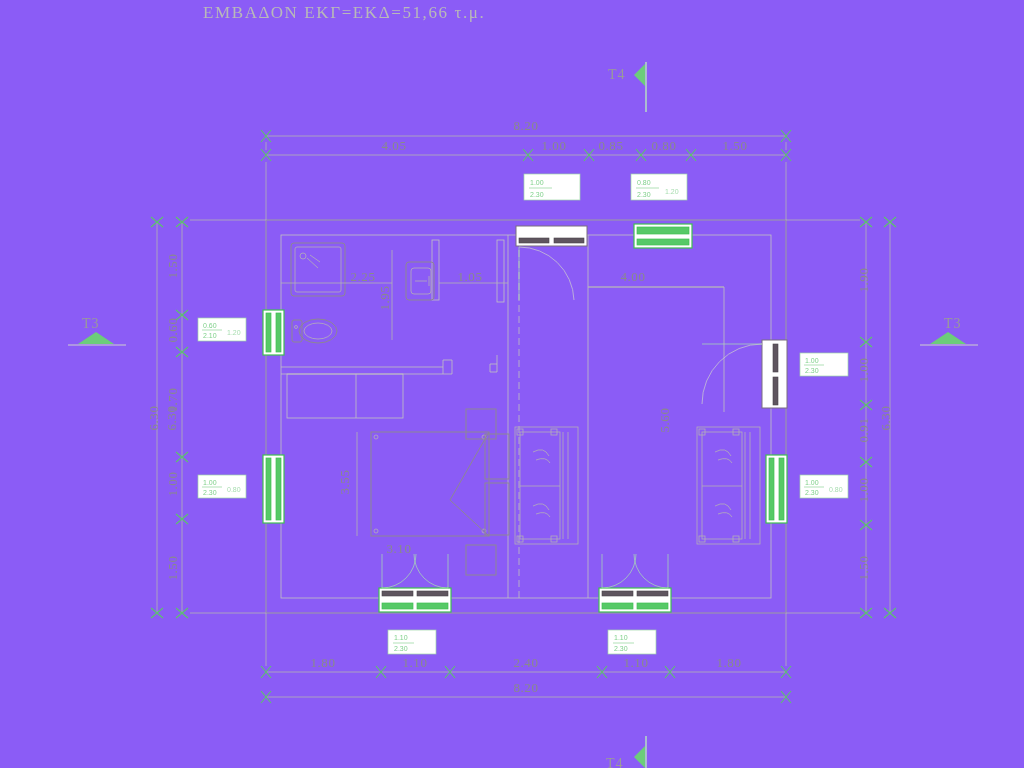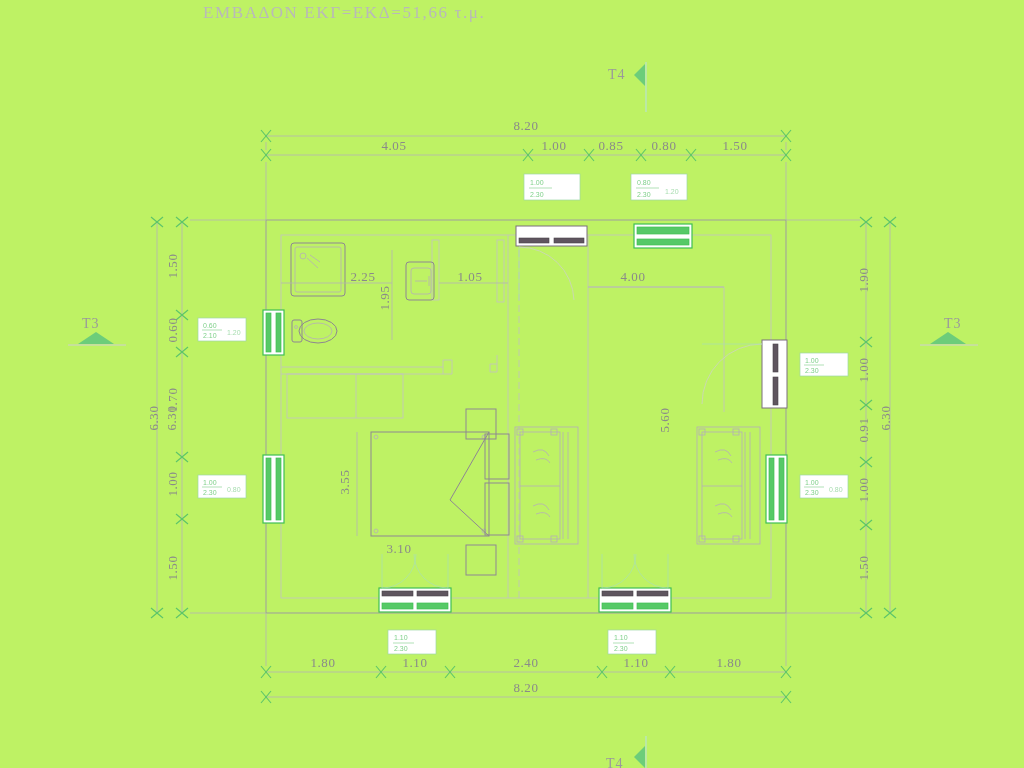--- a/index.html
+++ b/index.html
@@ -8,21 +8,21 @@
     background: #ffffff;
     width: 1024px;
     height: 768px;
     overflow: hidden;
     font-family: "Liberation Serif", serif;
   }
   #stage {
     position: relative;
     width: 1024px;
     height: 768px;
-    background: #bef264;
+    background: #8b5cf6;
   }
   svg.plan {
     position: absolute;
     left: 0;
     top: 0;
     width: 1024px;
     height: 768px;
   }
   .txt {
     font-family: "Liberation Serif", serif;

